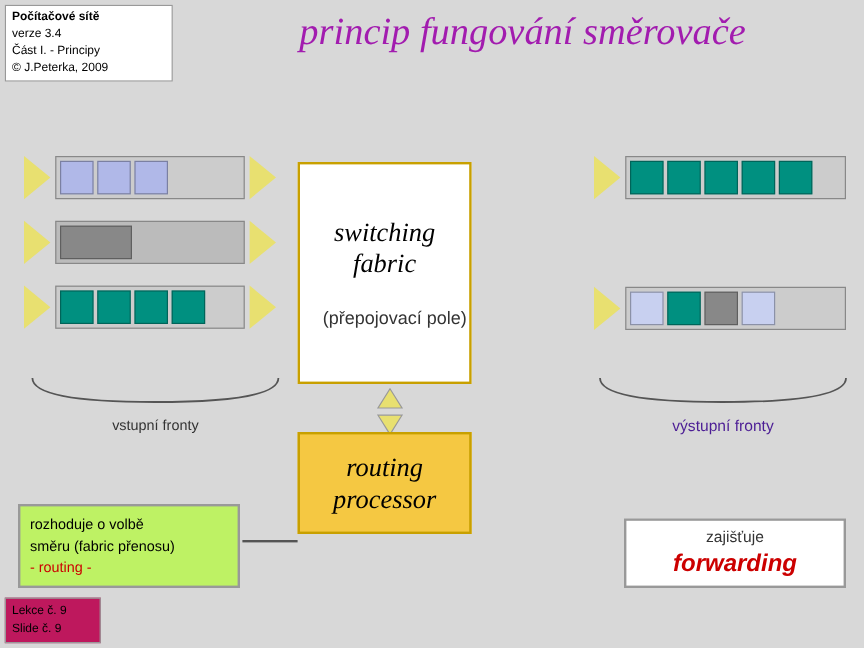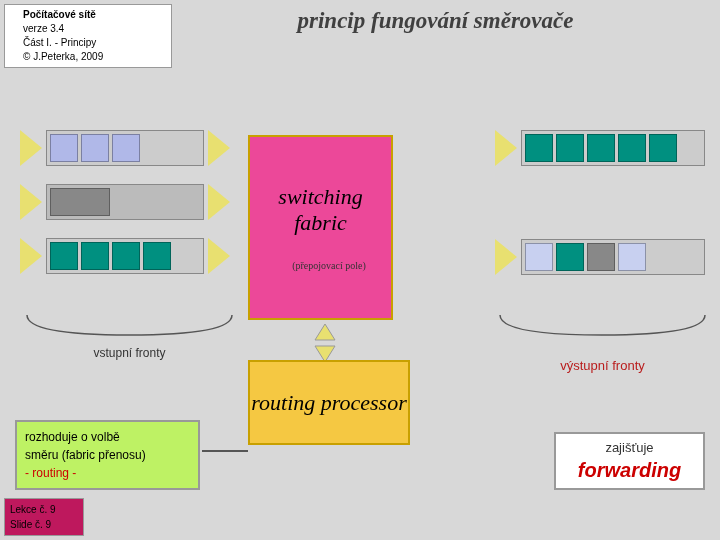--- a/index.html
+++ b/index.html
@@ -12,39 +12,38 @@
       overflow: hidden;
     }
 
     
     .info-box {
       position: absolute;
       top: 4px;
       left: 4px;
       background: white;
       border: 1px solid #999;
-      padding: 3px 18px;
+      padding: 3px 5px;
       font-size: 10px;
       line-height: 1.4;
-      width: 168px;
+      width: 140px;
     }
     .info-box .title { font-weight: bold; }
 
     
     .main-title {
       position: absolute;
       top: 8px;
       left: 155px;
       right: 4px;
       text-align: center;
-      font-size: 23px;
+      font-size: 32px;
       font-family: 'Times New Roman', serif;
       font-style: italic;
-      color: #404040;
-      font-weight: bold;
+      color: #a21caf;
     }
 
     
     .slide-info {
       position: absolute;
       bottom: 4px;
       left: 4px;
       background: #be185d;
       border: 1px solid #999;
       padding: 3px 5px;
@@ -53,46 +52,46 @@
       width: 80px;
     }
 
     
     .switching-fabric {
       position: absolute;
       left: 248px;
       top: 135px;
       width: 145px;
       height: 185px;
-      background: #ec4899;
+      background: #ffffff;
       border: 2px solid #c8a000;
       display: flex;
       flex-direction: column;
       align-items: center;
       justify-content: center;
       text-align: center;
       font-size: 22px;
       font-family: 'Times New Roman', serif;
       font-style: italic;
       gap: 24px;
     }
     .switching-fabric .subtitle {
-      font-size: 10px;
+      font-size: 15px;
       font-style: normal;
-      font-family: Liberation Serif, serif;
+      font-family: Liberation Sans, sans-serif;
       color: #333;
       margin-left: 17px;
     }
 
     
     .routing-processor {
       position: absolute;
       left: 248px;
       top: 360px;
-      width: 162px;
+      width: 145px;
       height: 85px;
       background: #f5c842;
       border: 2px solid #c8a000;
       display: flex;
       align-items: center;
       justify-content: center;
       text-align: center;
       font-size: 22px;
       font-family: 'Times New Roman', serif;
       font-style: italic;
@@ -173,21 +172,21 @@
       background: #bef264;
       border: 2px solid #999;
       padding: 6px 8px;
       font-size: 12px;
       line-height: 1.5;
     }
     .info-forwarding {
       position: absolute;
       right: 15px;
       bottom: 50px;
-      width: 151px;
+      width: 185px;
       background: white;
       border: 2px solid #999;
       padding: 6px 8px;
       font-size: 12px;
       text-align: center;
     }
     .routing-text { color: #cc0000; font-weight: normal; }
     .forwarding-text { color: #cc0000; font-weight: bold; font-size: 20px; font-style: italic; }
   </style>
 </head>
@@ -264,21 +263,21 @@
       <div class="block block-gray"></div>
       <div class="block block-light-lavender"></div>
     </div>
   </div>
 </div>
 
 <div style="position:absolute; right:10px; top:310px; width:215px; text-align:center;">
   <svg width="215" height="30">
     <path d="M5,5 Q5,25 107,25 Q210,25 210,5" fill="none" stroke="#555" stroke-width="1.5"></path>
   </svg>
-  <div style="font-size:13px; color:#b91c1c; margin-top:14px;">výstupní fronty</div>
+  <div style="font-size:13px; color:#4c1d95; margin-top:2px;">výstupní fronty</div>
 </div>
 
 <div class="switching-fabric">
   <div>switching fabric</div>
   <div class="subtitle">(přepojovací pole)</div>
 </div>
 
 <div style="position:absolute; left:305px; top:322px; display:flex; flex-direction:column; align-items:center;">
   <svg width="40" height="42">
 

